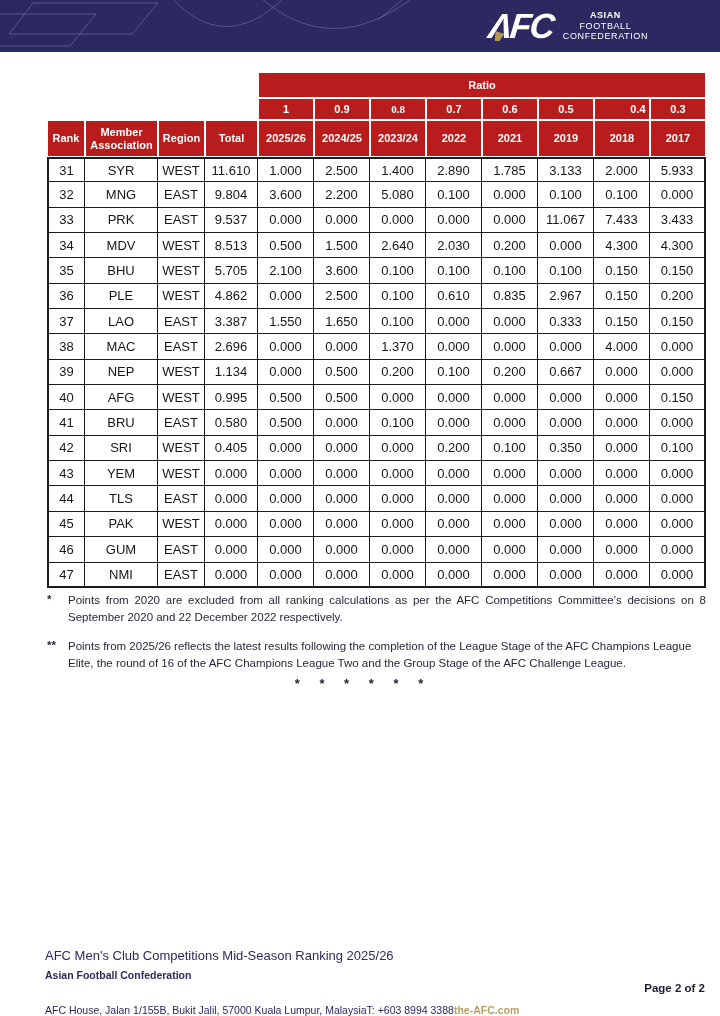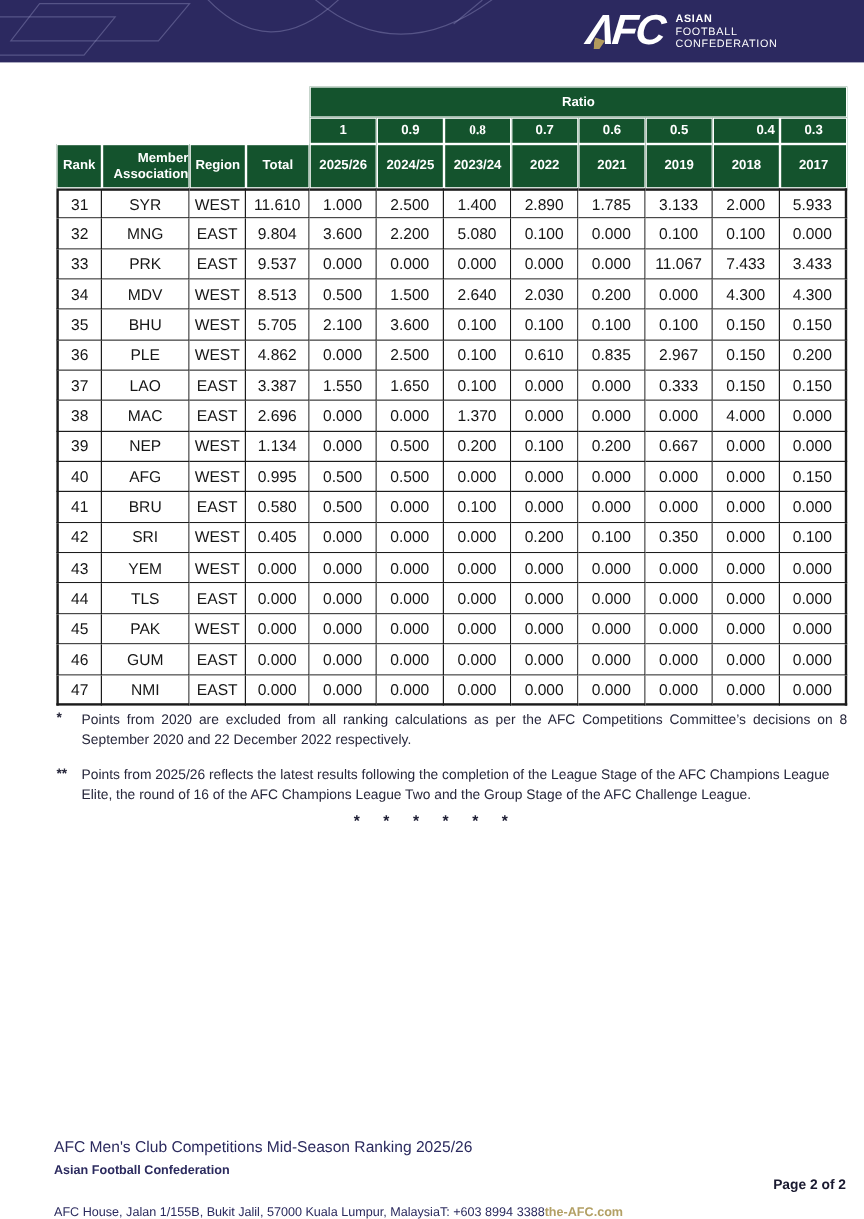--- a/index.html
+++ b/index.html
@@ -29,36 +29,37 @@
     line-height:44px;
   }
   .afc-gold{
     position:absolute;left:7px;bottom:7px;width:9px;height:10px;
     background:#b29a5d;
     clip-path:polygon(0 0,100% 30%,55% 100%,0 100%);
   }
   .afc-wordmark{
     color:#ffffff;font-size:9px;line-height:10.5px;letter-spacing:0.6px;
     text-transform:uppercase;
+    text-align:center;
   }
   .afc-wordmark .w1{font-weight:700;}
 
   
   .tbl{
     position:absolute;left:47px;top:72px;
     display:grid;
     grid-template-columns:38px 73px 47px 53px repeat(8,56px);
     grid-template-rows:26px 22px 37px repeat(17,25.35px);
   }
   .spacer{grid-column:1/5;grid-row:1/3;background:#ffffff;}
   .hc{
-    background:#14532d;color:#ffffff;
+    background:#b91c1c;color:#ffffff;
     border:1.5px solid #ffffff;
     display:flex;align-items:center;justify-content:center;
-    font-weight:700;font-size:11px;text-align:right;line-height:12.5px;
+    font-weight:700;font-size:11px;text-align:center;line-height:12.5px;
   }
   .hc.ratio-span{grid-column:5/13;grid-row:1;}
   .dc{
     background:#ffffff;color:#161616;
     display:flex;align-items:center;justify-content:center;
     font-size:13px;
     border-right:1.5px solid #1c1c1c;
     border-bottom:1.5px solid #1c1c1c;
   }
   .dc.first-col{border-left:2px solid #1c1c1c;}

